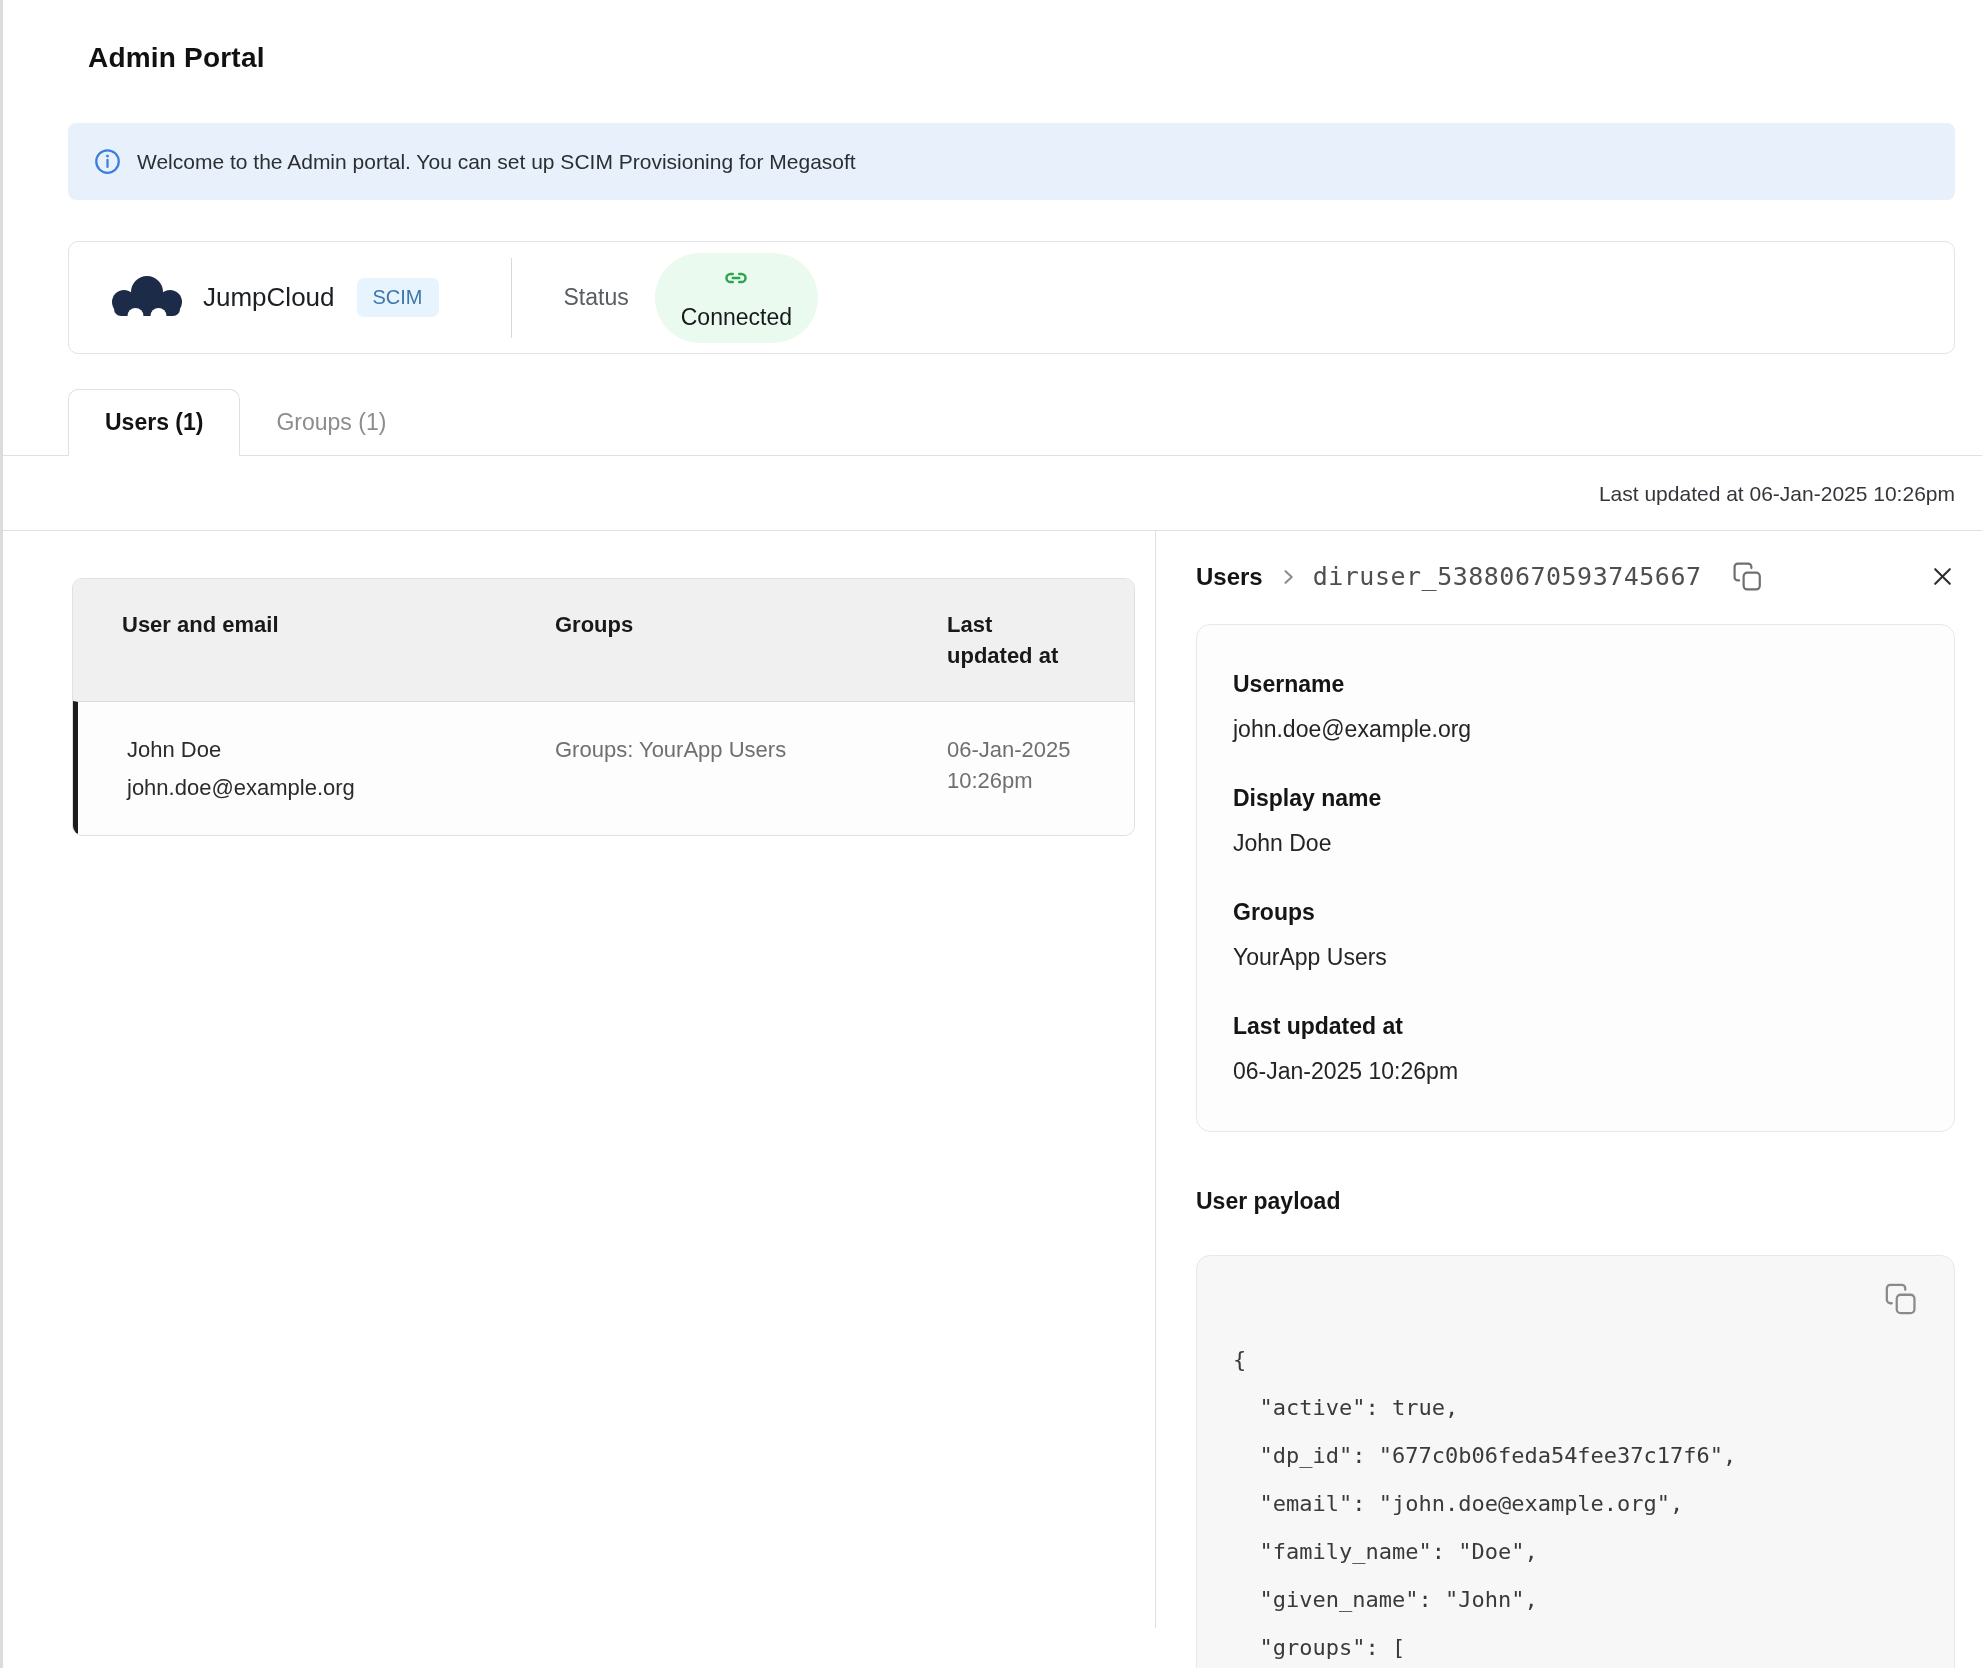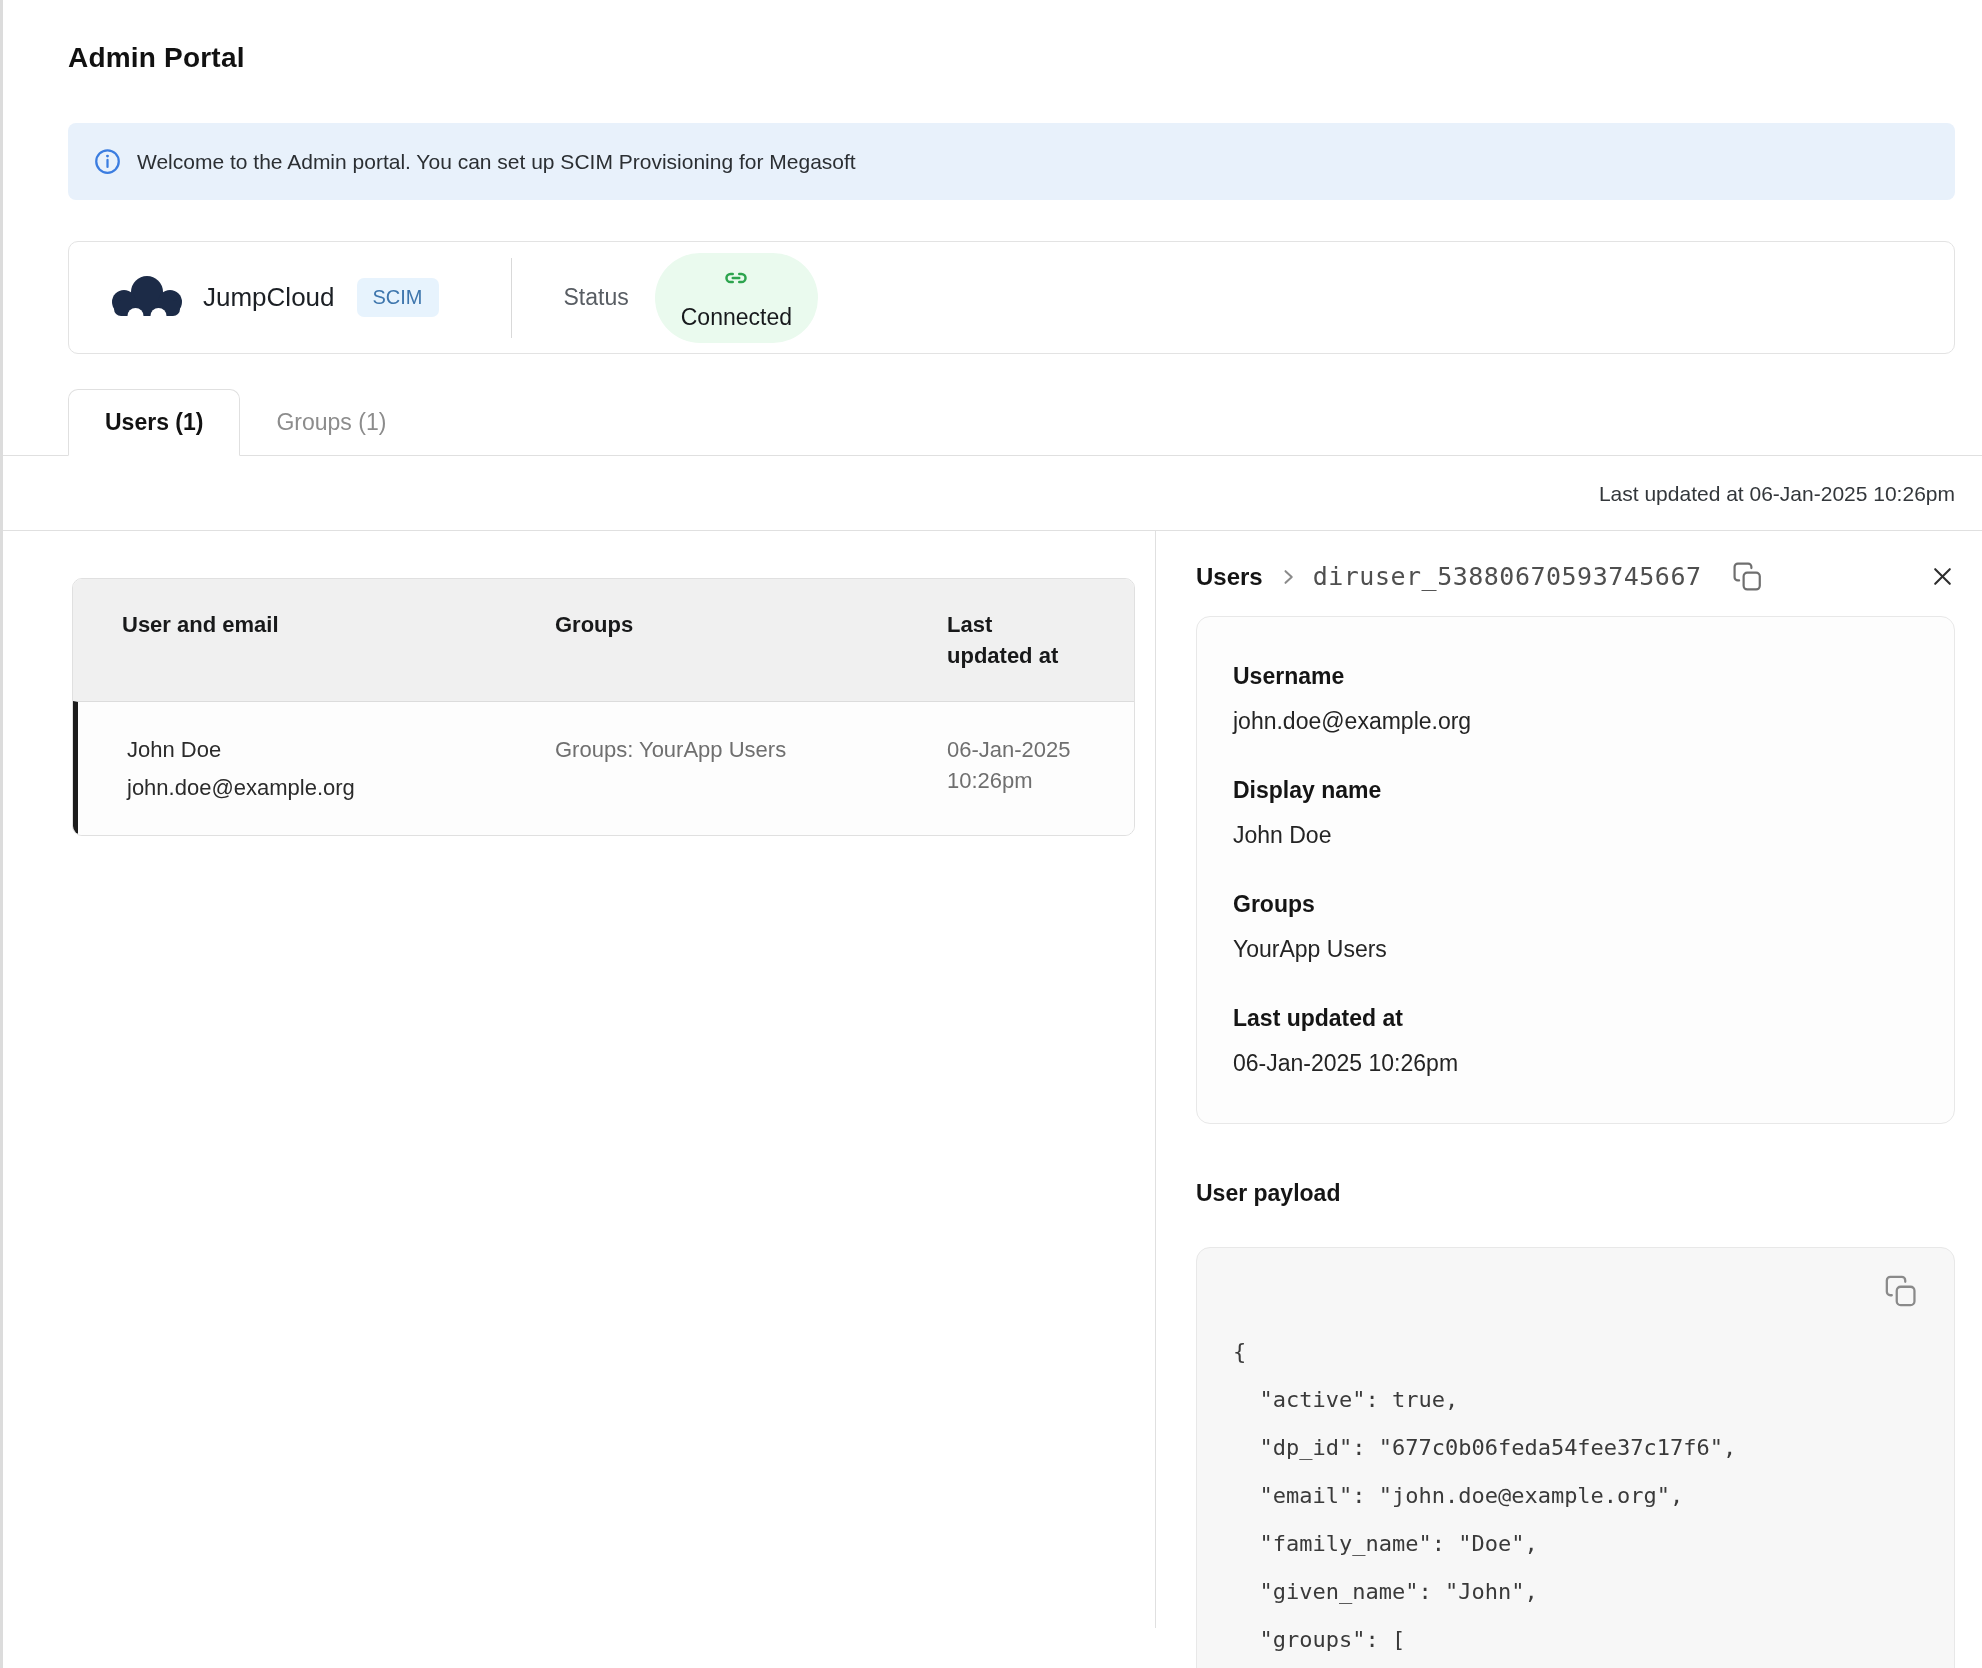--- a/index.html
+++ b/index.html
@@ -3,21 +3,21 @@
 <meta charset="utf-8">
 <style>
   * { box-sizing: border-box; margin: 0; padding: 0; }
   html,body { background:#fff; }
   body { font-family:"Liberation Sans", sans-serif; color:#1c1c1c; }
   .app { position:relative; width:1982px; height:1668px; background:#fff;
          border-left:3px solid #dcdcdc; overflow:hidden; }
 
   .head-pad { padding:0 27px 0 65px; }
 
-  .page-title { margin-top:42px; font-size:28px; font-weight:700; color:#111; letter-spacing:.2px; }
+  .page-title { margin-top:42px; font-size:28px; font-weight:700; color:#111; letter-spacing:.2px;margin-left:20px; }
 
   .banner { margin-top:49px; height:77px; display:flex; align-items:center; gap:16px;
             background:#e8f1fb; border-radius:8px; padding:0 26px; font-size:21px; color:#2b2f33; }
   .banner svg { flex:0 0 auto; }
 
   .provider-card { margin-top:41px; height:113px; border:1px solid #e3e3e3; border-radius:10px;
                    display:flex; align-items:center; padding:0 40px; background:#fff; }
   .provider-name { margin-left:18px; font-size:26px; color:#1b1f24; }
   .scim-badge { margin-left:22px; font-size:20px; color:#3e76ad; background:#e7f3fd;
                 padding:8px 16px; border-radius:7px; }
@@ -55,21 +55,21 @@
   .cell-updated { color:#6f6f6f; padding-right:58px; }
 
   .breadcrumb-row { display:flex; align-items:center; }
   .bc-root { font-size:24px; font-weight:700; color:#141414; cursor:pointer; }
   .bc-chevron { margin:0 15px; display:flex; }
   .bc-id { font-family:"DejaVu Sans Mono", monospace; font-size:25px; color:#4f4f4f; letter-spacing:.5px; }
   .icon-btn { background:none; border:none; cursor:pointer; display:flex; align-items:center; padding:0; }
   .bc-copy { margin-left:30px; }
   .bc-close { margin-left:auto; }
 
-  .detail-card { margin-top:24px; border:1px solid #e8e8e8; background:#fdfdfd; border-radius:14px;
+  .detail-card { margin-top:32px; border:1px solid #e8e8e8; background:#fdfdfd; border-radius:14px;
                  padding:46px 36px; }
   .field + .field { margin-top:42px; }
   .field-label { font-size:23px; font-weight:700; color:#151515; line-height:27px; }
   .field-value { font-size:23px; color:#242424; margin-top:18px; line-height:27px; }
 
   .payload-title { margin-top:56px; font-size:23px; font-weight:700; color:#151515; }
 
   .code-block { margin-top:40px; height:560px; background:#f7f7f7; border:1px solid #e8e8e8;
                 border-radius:14px; position:relative; padding:80px 30px 30px 36px; }
   .code-copy { position:absolute; top:26px; right:36px; }

